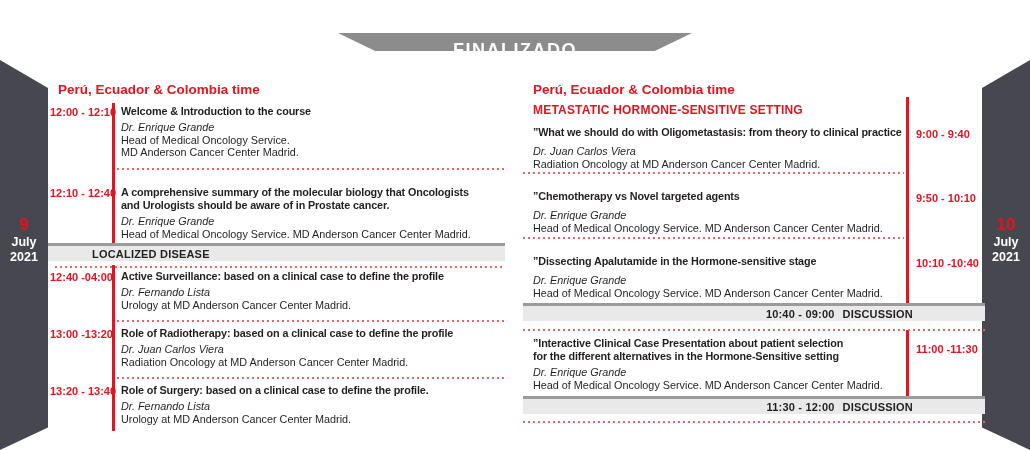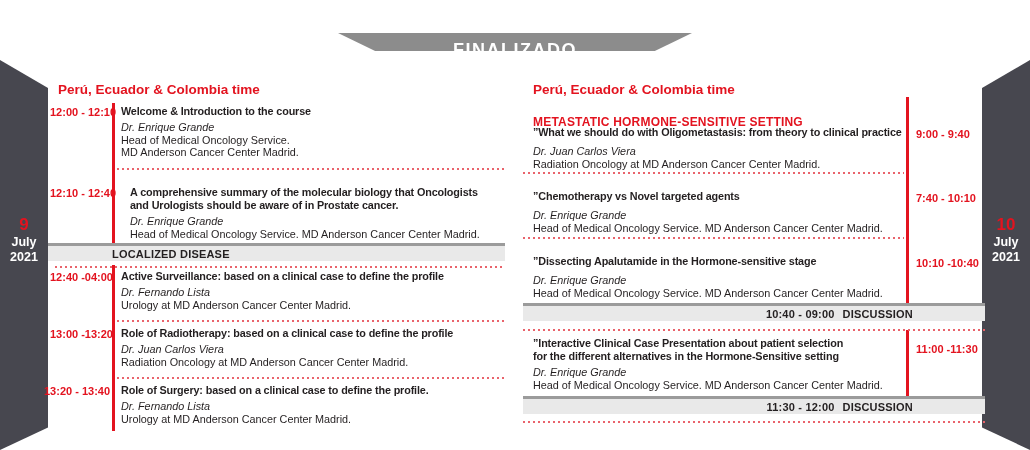--- a/index.html
+++ b/index.html
@@ -26,39 +26,39 @@
   }
   
   .panel{top:60px;width:48px;height:390px;background:var(--panel);}
   .panel-l{left:0;clip-path:polygon(0 0,100% 7.2%,100% 94.2%,0 100%);}
   .panel-r{left:982px;clip-path:polygon(0 7.2%,100% 0,100% 100%,0 94.2%);}
   .date{position:absolute;top:155px;left:0;width:100%;text-align:center;color:#fff;font-weight:bold;}
   .date .day{color:var(--red);font-size:17px;line-height:20px;}
   .date .rest{font-size:12.5px;line-height:15px;}
   
   .tz{color:var(--red);font-weight:bold;font-size:13.5px;white-space:nowrap;}
-  .sect{color:var(--red);font-weight:bold;font-size:12px;letter-spacing:.2px;white-space:nowrap;margin-top:12px;}
+  .sect{color:var(--red);font-weight:bold;font-size:12px;letter-spacing:.2px;white-space:nowrap;}
   
   .item{position:absolute;}
   .title{font-weight:bold;font-size:11.5px;line-height:13px;white-space:nowrap;
          letter-spacing:-.15px;transform:scaleX(.94);transform-origin:0 0;}
   .t-gap{margin-bottom:3px;}
   .speaker{font-style:italic;font-size:11.5px;line-height:12.5px;white-space:nowrap;
            transform:scaleX(.94);transform-origin:0 0;}
   .role{font-size:11.5px;line-height:12.5px;white-space:nowrap;
         transform:scaleX(.94);transform-origin:0 0;}
   .time{position:absolute;color:var(--red);font-weight:bold;font-size:11px;white-space:nowrap;}
   .time-l{width:57px;}
   .vbar{position:absolute;width:3px;background:var(--red);}
   .dots{position:absolute;height:2px;
         background:repeating-linear-gradient(to right,var(--dots) 0 2px,transparent 2px 5px);}
   .graybar{position:absolute;background:var(--barfill);border-top:3px solid var(--barline);
            height:18px;display:flex;align-items:center;font-size:11px;font-weight:bold;
            letter-spacing:.2px;color:var(--ink);}
-  .loc-bar{left:48px;top:243px;width:457px;padding-left:64px;box-sizing:border-box;}
+  .loc-bar{left:48px;top:243px;width:457px;padding-left:44px;box-sizing:border-box;}
   .disc-bar{left:523px;width:462px;justify-content:flex-end;padding-right:72px;box-sizing:border-box;}
   .disc-bar .lbl{margin-left:8px;}
 </style>
 </head>
 <body>
 
 <div class="abs banner">FINALIZADO</div>
 
 <div class="abs panel panel-l">
   <div class="date">
@@ -85,21 +85,21 @@
   <div class="time time-l" style="left:50px;top:106px">12:00 - 12:10</div>
   <div class="item" style="left:121px;top:105px">
     <div class="title t-gap">Welcome &amp; Introduction to the course</div>
     <div class="speaker">Dr. Enrique Grande</div>
     <div class="role">Head of Medical Oncology Service.</div>
     <div class="role">MD Anderson Cancer Center Madrid.</div>
   </div>
   <div class="dots" style="left:117px;top:168px;width:388px"></div>
 
   <div class="time time-l" style="left:50px;top:187px">12:10 - 12:40</div>
-  <div class="item" style="left:130px;top:186px">
+  <div class="item" style="left:121px;top:186px">
     <div class="title">A comprehensive summary of the molecular biology that Oncologists</div>
     <div class="title t-gap">and Urologists should be aware of in Prostate cancer.</div>
     <div class="speaker">Dr. Enrique Grande</div>
     <div class="role">Head of Medical Oncology Service. MD Anderson Cancer Center Madrid.</div>
   </div>
 
   <div class="graybar loc-bar">
     <span>LOCALIZED DISEASE</span>
   </div>
   <div class="dots" style="left:55px;top:266px;width:450px"></div>
@@ -113,21 +113,21 @@
   <div class="dots" style="left:117px;top:320px;width:388px"></div>
 
   <div class="time time-l" style="left:50px;top:328px">13:00 -13:20</div>
   <div class="item" style="left:121px;top:327px">
     <div class="title t-gap">Role of Radiotherapy: based on a clinical case to define the profile</div>
     <div class="speaker">Dr. Juan Carlos Viera</div>
     <div class="role">Radiation Oncology at MD Anderson Cancer Center Madrid.</div>
   </div>
   <div class="dots" style="left:117px;top:377px;width:388px"></div>
 
-  <div class="time time-l" style="left:44px;top:385px">13:20 - 13:40</div>
+  <div class="time time-l" style="left:50px;top:385px">13:20 - 13:40</div>
   <div class="item" style="left:121px;top:384px">
     <div class="title t-gap">Role of Surgery: based on a clinical case to define the profile.</div>
     <div class="speaker">Dr. Fernando Lista</div>
     <div class="role">Urology at MD Anderson Cancer Center Madrid.</div>
   </div>
 </div>
 
 <div>
   <div class="abs tz" style="left:533px;top:82px">Perú, Ecuador &amp; Colombia time</div>
   <div class="abs sect" style="left:533px;top:103px">METASTATIC HORMONE-SENSITIVE SETTING</div>
@@ -141,21 +141,21 @@
     <div class="role">Radiation Oncology at MD Anderson Cancer Center Madrid.</div>
   </div>
   <div class="time" style="left:916px;top:128px">9:00 - 9:40</div>
   <div class="dots" style="left:523px;top:172px;width:381px"></div>
 
   <div class="item" style="left:533px;top:190px">
     <div class="title" style="margin-bottom:6px">”Chemotherapy vs Novel targeted agents</div>
     <div class="speaker">Dr. Enrique Grande</div>
     <div class="role">Head of Medical Oncology Service. MD Anderson Cancer Center Madrid.</div>
   </div>
-  <div class="time" style="left:916px;top:192px">7:40 - 10:10</div>
+  <div class="time" style="left:916px;top:192px">9:50 - 10:10</div>
   <div class="dots" style="left:523px;top:237px;width:381px"></div>
 
   <div class="item" style="left:533px;top:255px">
     <div class="title" style="margin-bottom:6px">”Dissecting Apalutamide in the Hormone-sensitive stage</div>
     <div class="speaker">Dr. Enrique Grande</div>
     <div class="role">Head of Medical Oncology Service. MD Anderson Cancer Center Madrid.</div>
   </div>
   <div class="time" style="left:916px;top:257px">10:10 -10:40</div>
 
   <div class="graybar disc-bar" style="top:303px">

